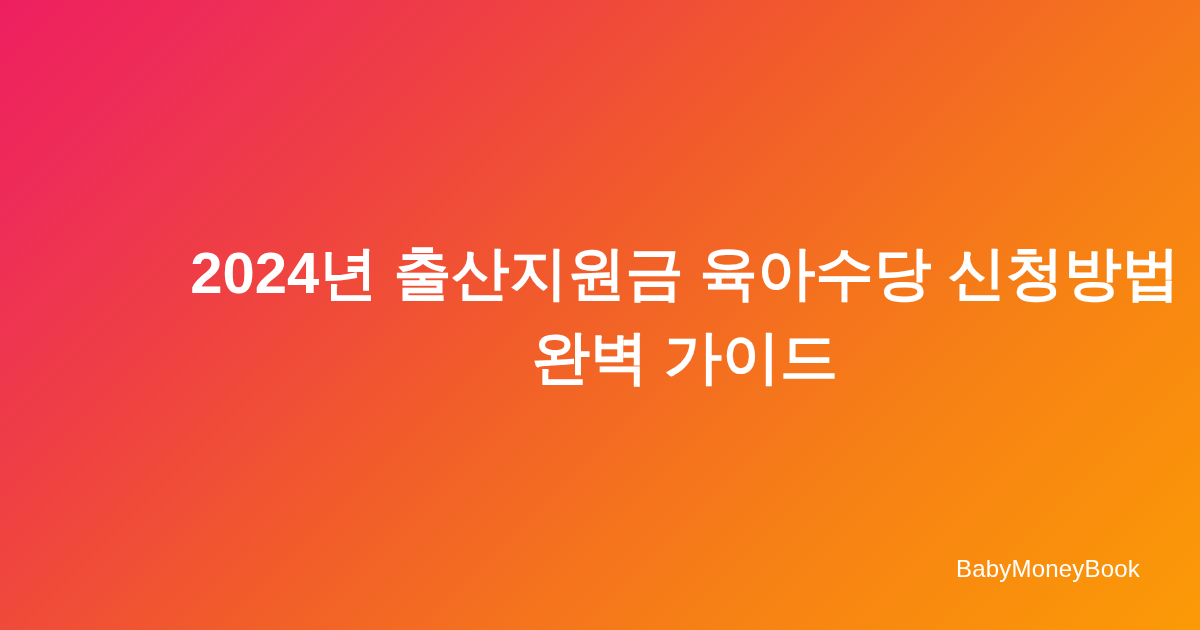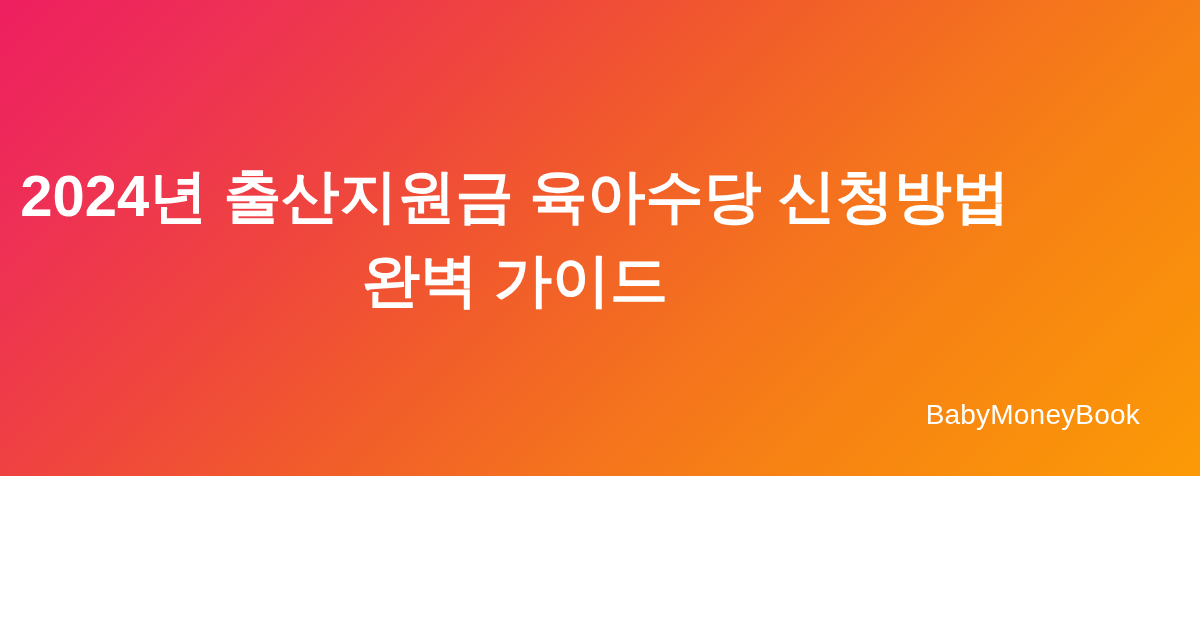--- a/index.html
+++ b/index.html
@@ -14,26 +14,26 @@
   body {
     font-family: "Liberation Sans", "DejaVu Sans", sans-serif;
     background: #ffffff;
   }
 
   
   .og-card {
     position: relative;
     box-sizing: border-box;
     width: 1200px;
-    height: 476px;
+    height: 630px;
     overflow: hidden;
     display: flex;
     flex-direction: column;
     justify-content: center;
-    align-items: flex-start;
+    align-items: flex-end;
     
     background-image: linear-gradient(
         135deg,
         #ee1f60 0%,
         #ee2f56 14%,
         #ef4340 30%,
         #f15a2c 45%,
         #f4701f 60%,
         #f78214 74%,
         #f98d0d 86%,
@@ -62,21 +62,21 @@
     white-space: normal;
   }
 
   
   .brand {
     position: absolute;
     right: 60px;
     bottom: 44px;
     color: #ffffff;
     font-family: "Liberation Sans", "DejaVu Sans", sans-serif;
-    font-size: 28px;
+    font-size: 24px;
     font-weight: 400;
     line-height: 34px;
     letter-spacing: 0.2px;
     white-space: nowrap;
   }
 </style>
 </head>
 <body>
 
 <div class="og-card">

